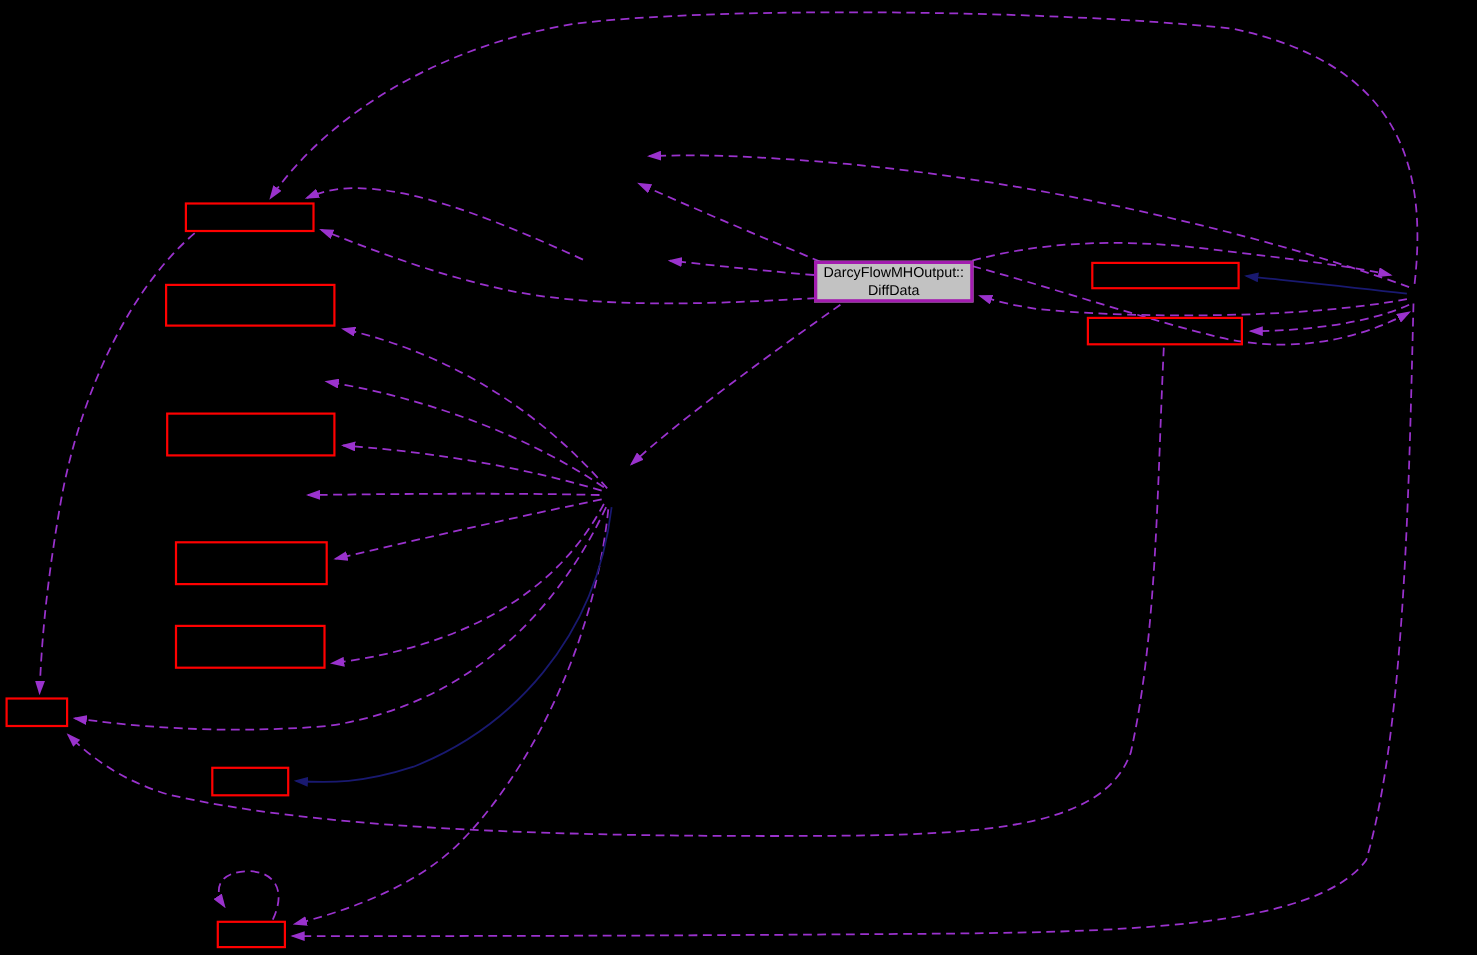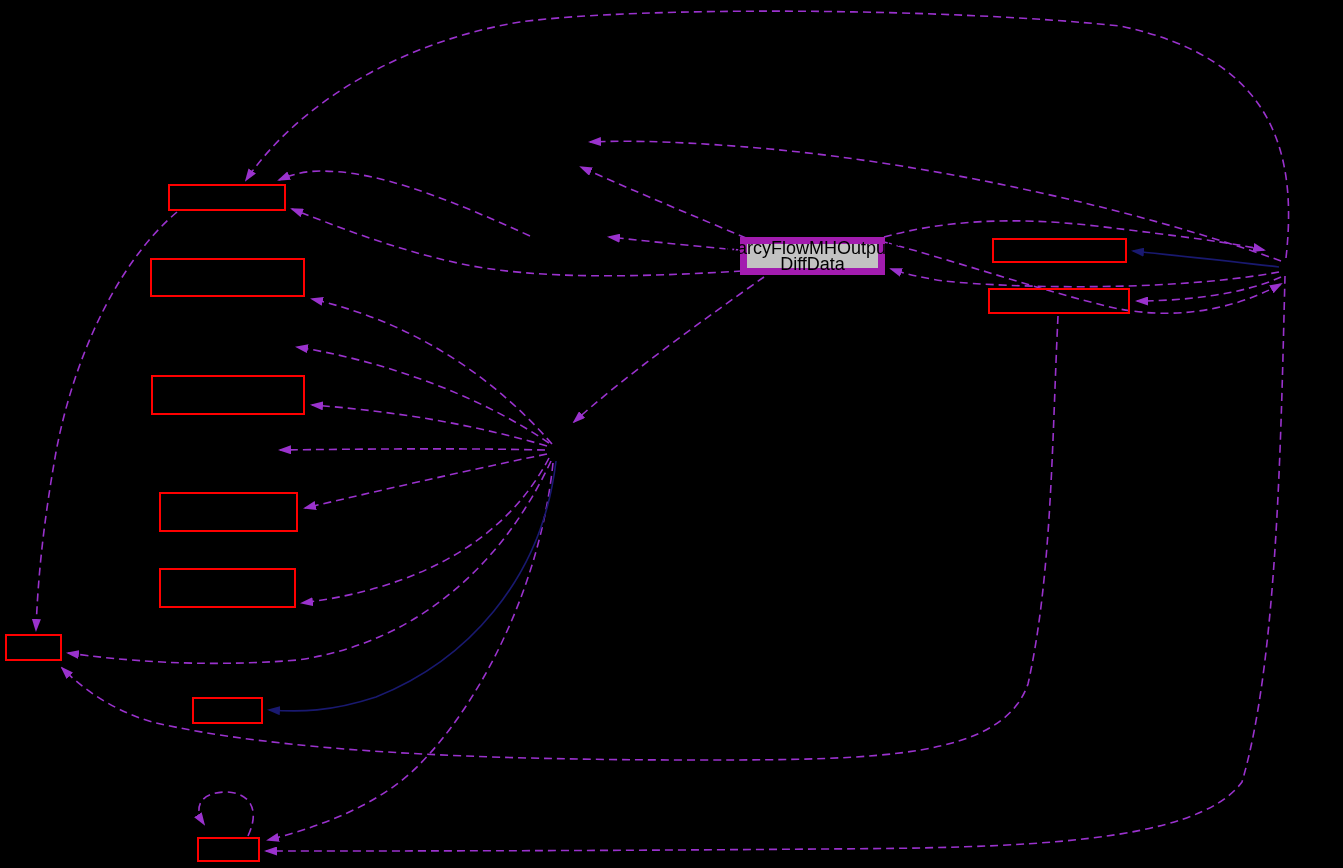--- a/index.html
+++ b/index.html
@@ -1,22 +1,22 @@
 <!DOCTYPE html>
 <html><head>
 <meta charset="utf-8">
 <style>
   html,body{margin:0;padding:0;background:#000;}
   #canvas{position:relative;width:1343px;height:868px;background:#000;overflow:hidden;
           font-family:"Liberation Sans", sans-serif;}
   #edge-layer{position:absolute;left:0;top:0;width:1343px;height:868px;}
   .red-node{position:absolute;border:2px solid #ff0000;box-sizing:border-box;background:transparent;}
-  .center-node{position:absolute;box-sizing:border-box;border:7px solid #a21caf;
+  .center-node{position:absolute;box-sizing:border-box;border:3px solid #a21caf;
                display:flex;flex-direction:column;align-items:center;justify-content:center;
-               font-size:18px;line-height:16px;color:#000;text-align:right;white-space:nowrap;}
+               font-size:13px;line-height:16px;color:#000;text-align:right;white-space:nowrap;}
 </style>
 </head>
 <body>
 
 <div id="canvas" style="background: rgb(0, 0, 0);">
   <svg id="edge-layer" width="1343" height="868" viewBox="0 0 1343 868" xmlns="http://www.w3.org/2000/svg">
     <defs>
       <marker id="arrow-purple" markerWidth="13" markerHeight="9" refX="11" refY="4.5" orient="auto" markerUnits="userSpaceOnUse">
         <path d="M0,0 L13,4.5 L0,9 z" fill="#9a32cd"></path>
       </marker>

